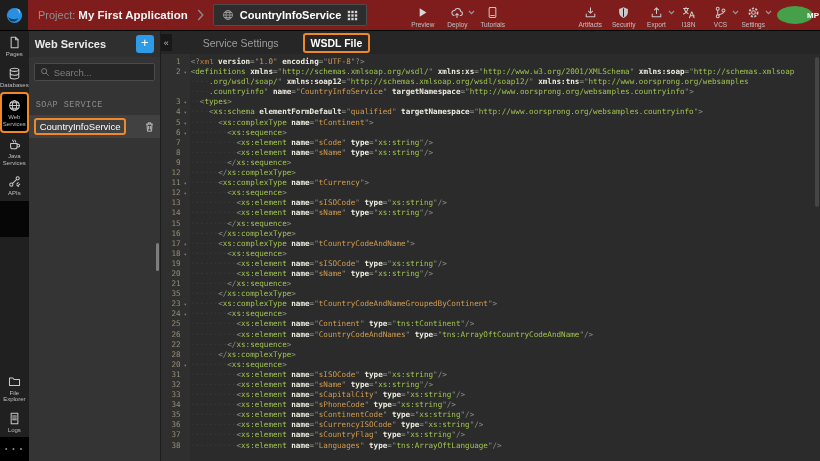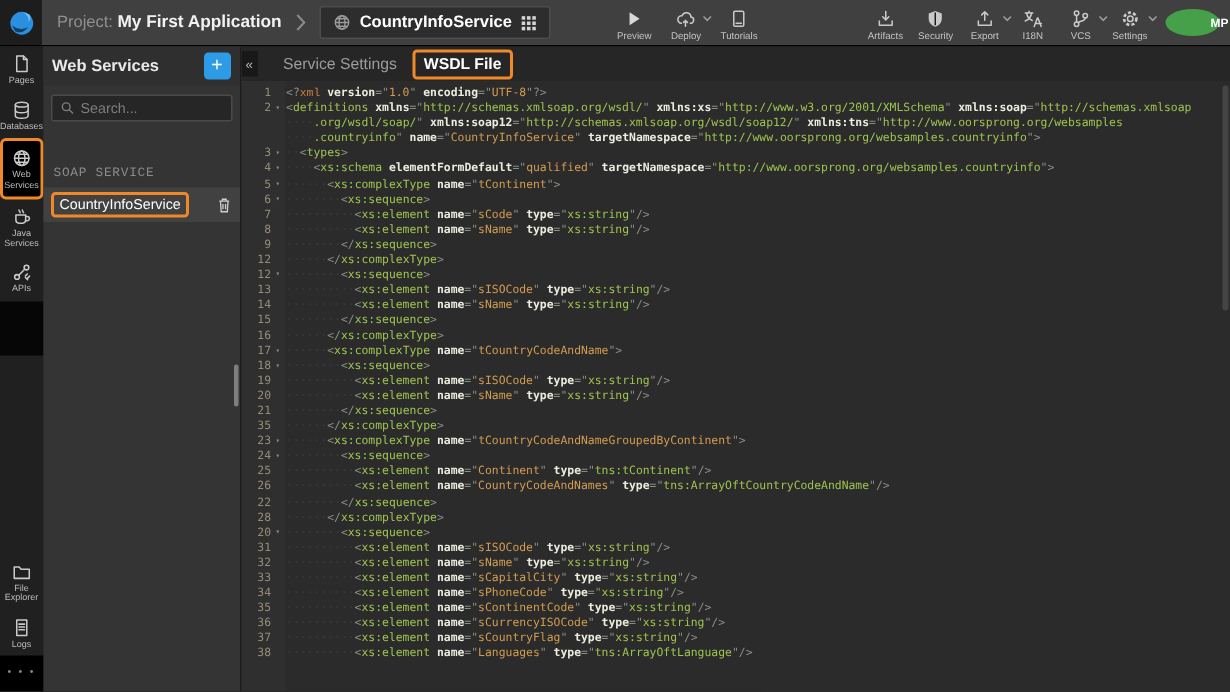--- a/index.html
+++ b/index.html
@@ -1,21 +1,21 @@
 <!DOCTYPE html>
 <html><head>
 <meta charset="utf-8">
 <style>
   * { box-sizing: border-box; margin: 0; padding: 0; }
   html,body { width:820px; height:461px; overflow:hidden; background:#2b2b2b;
     font-family:"Liberation Sans", sans-serif; }
   .app { width:820px; height:461px; display:flex; flex-direction:column; user-select:none; }
 
   
-  .topbar { flex:0 0 30px; background:#404040; display:flex; align-items:center; border-bottom:1px solid #000; }
+  .topbar { flex:0 0 30px; background:#7f1d1d; display:flex; align-items:center; border-bottom:1px solid #000; }
   .logo-cell { width:28px; height:30px; background:#1d1d1d; display:flex; align-items:center; justify-content:center; }
   .proj { margin-left:10px; font-size:11px; color:#8f8f8f; white-space:nowrap; }
   .proj b { color:#f2f2f2; font-size:11.5px; margin-left:3px; }
   .crumb-chev { margin:0 9px; display:flex; align-items:center; }
   .svc-tab { height:22px; background:#2d2d2d; border:1px solid #4d4d4d; border-radius:2px;
     display:flex; align-items:center; gap:6px; padding:0 8px; }
   .svc-tab .lbl { color:#fff; font-weight:bold; font-size:11px; }
   .tb-group { display:flex; align-items:flex-start; }
   .tb-item { display:flex; flex-direction:column; align-items:center; gap:2px; color:#c2c2c2;
     font-size:6.5px; cursor:pointer; position:relative; padding:3px 2px 0 2px; min-width:26px; }
@@ -36,36 +36,36 @@
   .rail-dots { background:#000; color:#8a8a8a; font-size:7px; letter-spacing:1.5px;
     text-align:center; padding:8px 0 9px; }
 
   
   .panel { flex:0 0 132px; background:#343434; display:flex; flex-direction:column;
     position:relative; border-right:1px solid #1c1c1c; }
   .panel-header { height:26px; display:flex; align-items:center; padding:0 6px; background:#2f2f2f; }
   .panel-title { flex:1; color:#e9e9e9; font-size:11px; font-weight:bold; }
   .add-btn { width:18px; height:18px; background:#2e9be6; border-radius:3px; color:#fff;
     font-size:13px; line-height:16px; text-align:center; cursor:pointer; }
-  .search-box { margin:6px 5px 22px 5px; height:18px; background:#262626; border:1px solid #4a4a4a;
+  .search-box { margin:6px 5px 12px 5px; height:18px; background:#262626; border:1px solid #4a4a4a;
     border-radius:2px; display:flex; align-items:center; gap:4px; padding:0 5px; }
   .search-box span { color:#7d7d7d; font-size:9.5px; }
   .section-label { color:#8b8b8b; font-size:8.5px; letter-spacing:.5px; padding:7px 7px 5px 7px;font-family:Liberation Mono, monospace; }
   .svc-row { height:23px; background:#414141; display:flex; align-items:center; padding:0 5px; cursor:pointer; }
   .svc-name { border:2px solid #ef8829; border-radius:3px; padding:1px 4px; color:#fdfdfd; font-size:9.5px; }
   .trash { margin-left:auto; cursor:pointer; display:flex; }
   .panel-thumb { position:absolute; right:1px; top:212px; width:3px; height:28px;
     background:#8c8c8c; border-radius:2px; opacity:.85; }
 
   
   .main { flex:1; display:flex; flex-direction:column; min-width:0; }
   .tabstrip { flex:0 0 23px; background:#262626; display:flex; align-items:center; }
   .collapse-btn { width:11px; height:17px; background:#181818; color:#b9b9b9; font-size:9px;
     display:flex; align-items:center; justify-content:center; margin-right:11px; cursor:pointer; }
-  .tab { font-size:10.5px; color:#9c9c9c; margin:0 6px; cursor:pointer; white-space:nowrap; }
+  .tab { font-size:10.5px; color:#9c9c9c; margin:0 20px; cursor:pointer; white-space:nowrap; }
   .tab.active { color:#fff; font-weight:bold; border:2px solid #ef8829; border-radius:3px;
     padding:2px 6px; margin:0 4px; }
 
   
   .editor { flex:1; position:relative; background:#2b2b2b; overflow:hidden;
     font-family:"DejaVu Sans Mono","Liberation Mono",monospace; font-size:7.6px; line-height:10.1px; }
   .gutter-bg { position:absolute; left:0; top:0; bottom:0; width:29px; background:#2f2f2f; }
   .code-rows { position:relative; padding-top:3px; }
   .crow { display:flex; height:10.1px; white-space:pre; }
   .ln { flex:0 0 20px; text-align:right; color:#948c75; }
@@ -357,20 +357,21 @@
             <div class="crow"><span class="ln"></span><span class="fold"></span><span class="ctext"><span class="ws">····</span><span class="tk-sg">.org/wsdl/soap/</span><span class="tk-p">"</span> <span class="tk-a">xmlns:soap12</span><span class="tk-p">=</span><span class="tk-p">"</span><span class="tk-sg">http://schemas.xmlsoap.org/wsdl/soap12/</span><span class="tk-p">"</span> <span class="tk-a">xmlns:tns</span><span class="tk-p">=</span><span class="tk-p">"</span><span class="tk-sg">http://www.oorsprong.org/websamples</span></span></div>
             <div class="crow"><span class="ln"></span><span class="fold"></span><span class="ctext"><span class="ws">····</span><span class="tk-sg">.countryinfo</span><span class="tk-p">"</span> <span class="tk-a">name</span><span class="tk-p">=</span><span class="tk-p">"</span><span class="tk-so">CountryInfoService</span><span class="tk-p">"</span> <span class="tk-a">targetNamespace</span><span class="tk-p">=</span><span class="tk-p">"</span><span class="tk-sg">http://www.oorsprong.org/websamples.countryinfo</span><span class="tk-p">"</span><span class="tk-p">&gt;</span></span></div>
             <div class="crow"><span class="ln">3</span><span class="fold">▾</span><span class="ctext"><span class="ws">··</span><span class="tk-p">&lt;</span><span class="tk-t">types</span><span class="tk-p">&gt;</span></span></div>
             <div class="crow"><span class="ln">4</span><span class="fold">▾</span><span class="ctext"><span class="ws">····</span><span class="tk-p">&lt;</span><span class="tk-t">xs:schema</span> <span class="tk-a">elementFormDefault</span><span class="tk-p">=</span><span class="tk-p">"</span><span class="tk-so">qualified</span><span class="tk-p">"</span> <span class="tk-a">targetNamespace</span><span class="tk-p">=</span><span class="tk-p">"</span><span class="tk-sg">http://www.oorsprong.org/websamples.countryinfo</span><span class="tk-p">"</span><span class="tk-p">&gt;</span></span></div>
             <div class="crow"><span class="ln">5</span><span class="fold">▾</span><span class="ctext"><span class="ws">······</span><span class="tk-p">&lt;</span><span class="tk-t">xs:complexType</span> <span class="tk-a">name</span><span class="tk-p">=</span><span class="tk-p">"</span><span class="tk-so">tContinent</span><span class="tk-p">"</span><span class="tk-p">&gt;</span></span></div>
             <div class="crow"><span class="ln">6</span><span class="fold">▾</span><span class="ctext"><span class="ws">········</span><span class="tk-p">&lt;</span><span class="tk-t">xs:sequence</span><span class="tk-p">&gt;</span></span></div>
             <div class="crow"><span class="ln">7</span><span class="fold"></span><span class="ctext"><span class="ws">··········</span><span class="tk-p">&lt;</span><span class="tk-t">xs:element</span> <span class="tk-a">name</span><span class="tk-p">=</span><span class="tk-p">"</span><span class="tk-so">sCode</span><span class="tk-p">"</span> <span class="tk-a">type</span><span class="tk-p">=</span><span class="tk-p">"</span><span class="tk-sg">xs:string</span><span class="tk-p">"</span><span class="tk-p">/&gt;</span></span></div>
             <div class="crow"><span class="ln">8</span><span class="fold"></span><span class="ctext"><span class="ws">··········</span><span class="tk-p">&lt;</span><span class="tk-t">xs:element</span> <span class="tk-a">name</span><span class="tk-p">=</span><span class="tk-p">"</span><span class="tk-so">sName</span><span class="tk-p">"</span> <span class="tk-a">type</span><span class="tk-p">=</span><span class="tk-p">"</span><span class="tk-sg">xs:string</span><span class="tk-p">"</span><span class="tk-p">/&gt;</span></span></div>
             <div class="crow"><span class="ln">9</span><span class="fold"></span><span class="ctext"><span class="ws">········</span><span class="tk-p">&lt;/</span><span class="tk-t">xs:sequence</span><span class="tk-p">&gt;</span></span></div>
             <div class="crow"><span class="ln">12</span><span class="fold"></span><span class="ctext"><span class="ws">······</span><span class="tk-p">&lt;/</span><span class="tk-t">xs:complexType</span><span class="tk-p">&gt;</span></span></div>
+            <div class="crow"><span class="ln">11</span><span class="fold">▾</span><span class="ctext"><span class="ws">······</span><span class="tk-p">&lt;</span><span class="tk-t">xs:complexType</span> <span class="tk-a">name</span><span class="tk-p">=</span><span class="tk-p">"</span><span class="tk-so">tCurrency</span><span class="tk-p">"</span><span class="tk-p">&gt;</span></span></div>
             <div class="crow"><span class="ln">12</span><span class="fold">▾</span><span class="ctext"><span class="ws">········</span><span class="tk-p">&lt;</span><span class="tk-t">xs:sequence</span><span class="tk-p">&gt;</span></span></div>
             <div class="crow"><span class="ln">13</span><span class="fold"></span><span class="ctext"><span class="ws">··········</span><span class="tk-p">&lt;</span><span class="tk-t">xs:element</span> <span class="tk-a">name</span><span class="tk-p">=</span><span class="tk-p">"</span><span class="tk-so">sISOCode</span><span class="tk-p">"</span> <span class="tk-a">type</span><span class="tk-p">=</span><span class="tk-p">"</span><span class="tk-sg">xs:string</span><span class="tk-p">"</span><span class="tk-p">/&gt;</span></span></div>
             <div class="crow"><span class="ln">14</span><span class="fold"></span><span class="ctext"><span class="ws">··········</span><span class="tk-p">&lt;</span><span class="tk-t">xs:element</span> <span class="tk-a">name</span><span class="tk-p">=</span><span class="tk-p">"</span><span class="tk-so">sName</span><span class="tk-p">"</span> <span class="tk-a">type</span><span class="tk-p">=</span><span class="tk-p">"</span><span class="tk-sg">xs:string</span><span class="tk-p">"</span><span class="tk-p">/&gt;</span></span></div>
             <div class="crow"><span class="ln">15</span><span class="fold"></span><span class="ctext"><span class="ws">········</span><span class="tk-p">&lt;/</span><span class="tk-t">xs:sequence</span><span class="tk-p">&gt;</span></span></div>
             <div class="crow"><span class="ln">16</span><span class="fold"></span><span class="ctext"><span class="ws">······</span><span class="tk-p">&lt;/</span><span class="tk-t">xs:complexType</span><span class="tk-p">&gt;</span></span></div>
             <div class="crow"><span class="ln">17</span><span class="fold">▾</span><span class="ctext"><span class="ws">······</span><span class="tk-p">&lt;</span><span class="tk-t">xs:complexType</span> <span class="tk-a">name</span><span class="tk-p">=</span><span class="tk-p">"</span><span class="tk-so">tCountryCodeAndName</span><span class="tk-p">"</span><span class="tk-p">&gt;</span></span></div>
             <div class="crow"><span class="ln">18</span><span class="fold">▾</span><span class="ctext"><span class="ws">········</span><span class="tk-p">&lt;</span><span class="tk-t">xs:sequence</span><span class="tk-p">&gt;</span></span></div>
             <div class="crow"><span class="ln">19</span><span class="fold"></span><span class="ctext"><span class="ws">··········</span><span class="tk-p">&lt;</span><span class="tk-t">xs:element</span> <span class="tk-a">name</span><span class="tk-p">=</span><span class="tk-p">"</span><span class="tk-so">sISOCode</span><span class="tk-p">"</span> <span class="tk-a">type</span><span class="tk-p">=</span><span class="tk-p">"</span><span class="tk-sg">xs:string</span><span class="tk-p">"</span><span class="tk-p">/&gt;</span></span></div>
             <div class="crow"><span class="ln">20</span><span class="fold"></span><span class="ctext"><span class="ws">··········</span><span class="tk-p">&lt;</span><span class="tk-t">xs:element</span> <span class="tk-a">name</span><span class="tk-p">=</span><span class="tk-p">"</span><span class="tk-so">sName</span><span class="tk-p">"</span> <span class="tk-a">type</span><span class="tk-p">=</span><span class="tk-p">"</span><span class="tk-sg">xs:string</span><span class="tk-p">"</span><span class="tk-p">/&gt;</span></span></div>
             <div class="crow"><span class="ln">21</span><span class="fold"></span><span class="ctext"><span class="ws">········</span><span class="tk-p">&lt;/</span><span class="tk-t">xs:sequence</span><span class="tk-p">&gt;</span></span></div>

